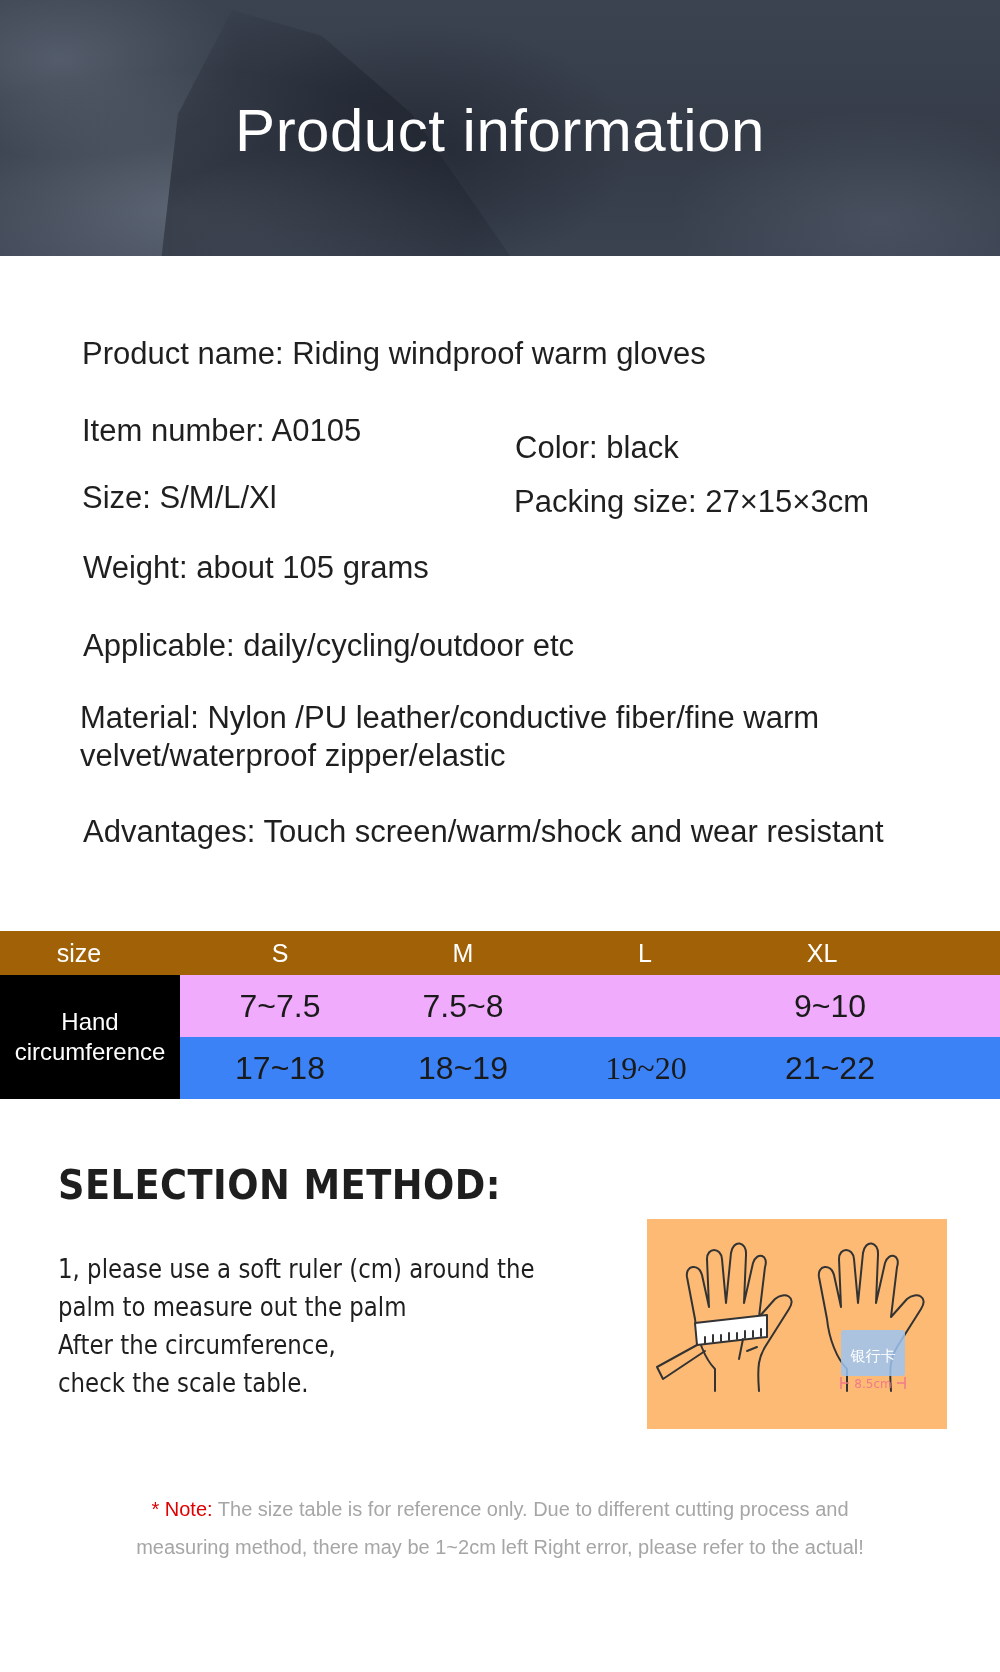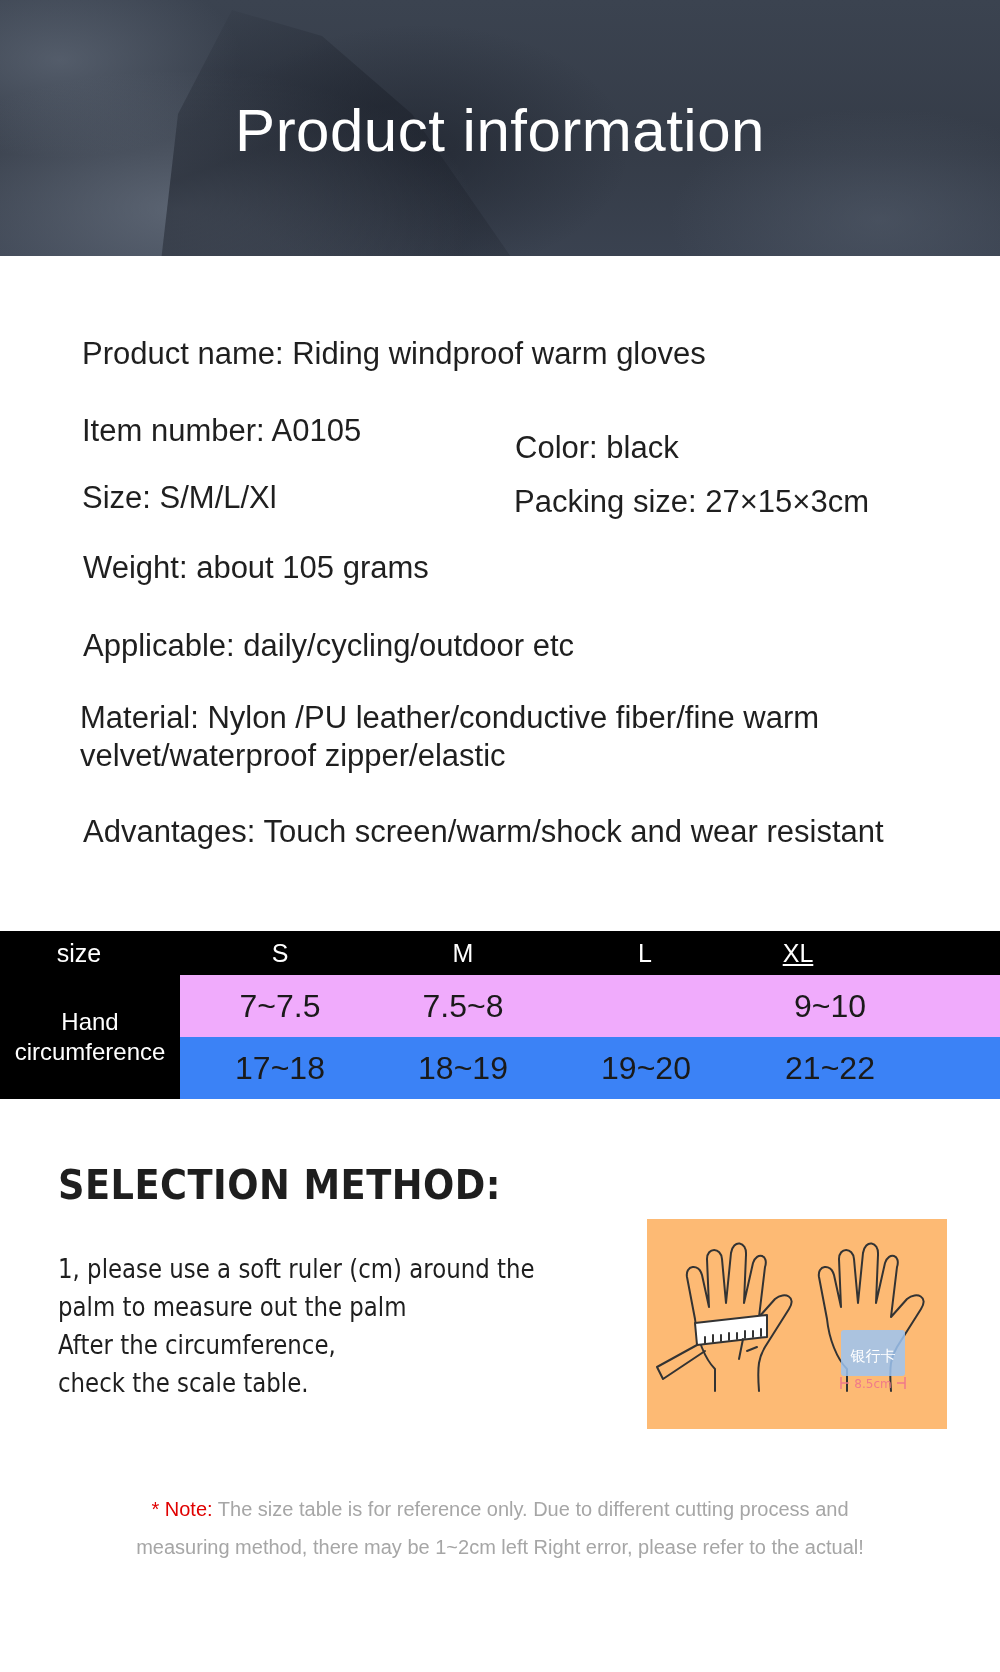--- a/index.html
+++ b/index.html
@@ -22,21 +22,21 @@
     clip-path: polygon(20% 0%, 45% 10%, 70% 40%, 100% 100%, 0% 100%, 5% 40%);
   }
   .hero-title {
     position: absolute; left: 0; top: 96px; width: 1000px; text-align: center;
     font-size: 60px; color: #ffffff; letter-spacing: 0.5px; font-weight: normal;
   }
 
   .info-line { position: absolute; font-size: 31px; color: #1f1f1f; white-space: nowrap; }
 
   .size-table { position: absolute; left: 0; top: 931px; width: 1000px; }
-  .size-header { position: absolute; left: 0; top: 0; width: 1000px; height: 44px; background: #000000; }
+  .size-header { position: absolute; left: 0; top: 0; width: 1000px; height: 44px; background: #a16207; }
   .size-header .cell { position: absolute; top: 0; height: 44px; line-height: 44px; color: #ffffff; font-size: 25px; text-align: center; }
   .row-label { position: absolute; left: 0; top: 44px; width: 180px; height: 124px; background: #000000; color: #fff; font-size: 24px; text-align: center; display: flex; align-items: center; justify-content: center; line-height: 30px; }
   .data-row { position: absolute; left: 180px; width: 820px; height: 62px; }
   .data-row.r1 { top: 44px; background: #f0abfc; }
   .data-row.r2 { top: 106px; background: #3b82f6; }
   .data-row .cell { position: absolute; top: 0; height: 62px; line-height: 62px; font-size: 32px; color: #1a1a1a; text-align: center; }
 
   .sel-title { position: absolute; left: 58px; top: 1162px; font-size: 40px; font-weight: bold; color: #1e1e1e; letter-spacing: 0.5px; font-family: "DejaVu Sans", sans-serif; transform: scaleX(0.92); transform-origin: left; }
   .sel-body { position: absolute; left: 58px; top: 1250px; font-size: 26px; line-height: 38px; color: #1e1e1e; font-family: "DejaVu Sans", sans-serif; transform: scaleX(0.88); transform-origin: left; }
   .sel-body div { white-space: nowrap; }
@@ -64,37 +64,37 @@
 <div class="info-line" style="left:80px; top:700px;">Material: Nylon /PU leather/conductive fiber/fine warm</div>
 <div class="info-line" style="left:80px; top:738px;">velvet/waterproof zipper/elastic</div>
 <div class="info-line" style="left:83px; top:814px;">Advantages: Touch screen/warm/shock and wear resistant</div>
 
 <div class="size-table">
   <div class="size-header">
     <div class="cell" style="left:0; width:158px;">size</div>
     <div class="cell" style="left:220px; width:120px;">S</div>
     <div class="cell" style="left:403px; width:120px;">M</div>
     <div class="cell" style="left:585px; width:120px;">L</div>
-    <div class="cell" style="left:738px; width:120px;text-decoration:underline;">XL</div>
+    <div class="cell" style="left:762px; width:120px;">XL</div>
   </div>
   <div class="row-label">
     <div>
       <div>Hand</div>
       <div>circumference</div>
     </div>
   </div>
   <div class="data-row r1">
     <div class="cell" style="left:40px; width:120px;">7~7.5</div>
     <div class="cell" style="left:223px; width:120px;">7.5~8</div>
     <div class="cell" style="left:590px; width:120px;">9~10</div>
   </div>
   <div class="data-row r2">
     <div class="cell" style="left:40px; width:120px;">17~18</div>
     <div class="cell" style="left:223px; width:120px;">18~19</div>
-    <div class="cell" style="left:406px; width:120px;">19~20</div>
+    <div class="cell" style="left:406px; width:120px;font-family:Liberation Serif, serif;">19~20</div>
     <div class="cell" style="left:590px; width:120px;">21~22</div>
   </div>
 </div>
 
 <div class="sel-title">SELECTION METHOD:</div>
 <div class="sel-body">
   <div>1, please use a soft ruler (cm) around the</div>
   <div>palm to measure out the palm</div>
   <div>After the circumference,</div>
   <div>check the scale table.</div>

